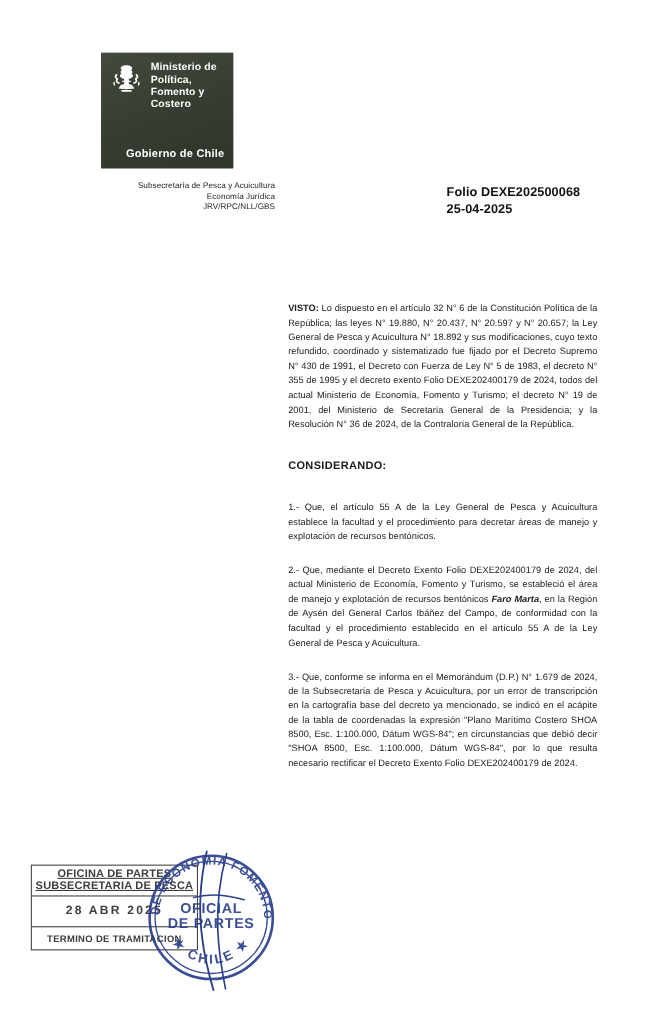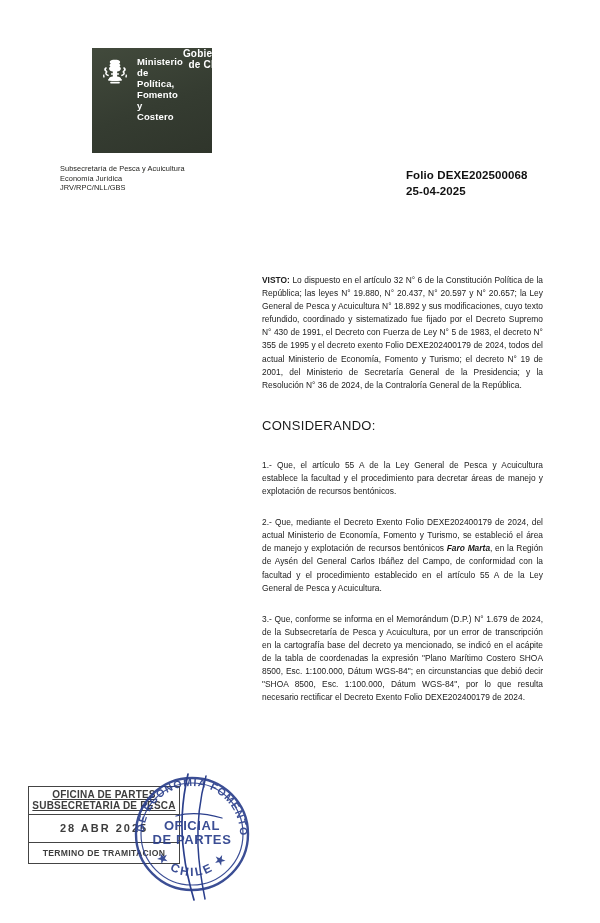--- a/index.html
+++ b/index.html
@@ -25,21 +25,21 @@
   }
   .logo-block {
     position: absolute;
     left: 92px;
     top: 48px;
     width: 120px;
     height: 105px;
     background: #3a4136;
     background-image: linear-gradient(160deg, #424a3c 0%, #353c31 55%, #2f352b 100%);
     display: flex;
-    flex-direction: row;
+    flex-direction: column;
     padding: 0;
     box-sizing: border-box;
   }
   .logo-top {
     display: flex;
     align-items: flex-start;
     padding: 7px 0 0 6px;
     flex: 1;
   }
   .crest {
@@ -62,21 +62,21 @@
     font-weight: bold;
     text-align: right;
     padding: 0 8px 7px 0;
     letter-spacing: 0.2px;
   }
   .subsec-lines {
     position: absolute;
     left: 60px;
     top: 164px;
     width: 190px;
-    text-align: left;
+    text-align: right;
     font-size: 7.4px;
     line-height: 9.6px;
     color: #23231f;
     letter-spacing: 0.05px;
   }
 
   
   .folio-block {
     position: absolute;
     left: 406px;
@@ -111,22 +111,22 @@
     text-align-last: left;
     margin: 0;
     letter-spacing: 0.02px;
   }
   .para b { font-weight: bold; }
   .para .bi { font-weight: bold; font-style: italic; }
   .spacer-visto { height: 26px; }
   .spacer-considerando { height: 26px; }
   .spacer-item { height: 18px; }
   .heading-considerando {
-    font-size: 13px;
-    font-weight: normal;
+    font-size: 10px;
+    font-weight: bold;
     letter-spacing: 0.3px;
     margin: 0;
   }
 
   
   .stamp-area {
     position: absolute;
     left: 22px;
     top: 770px;
     width: 250px;

